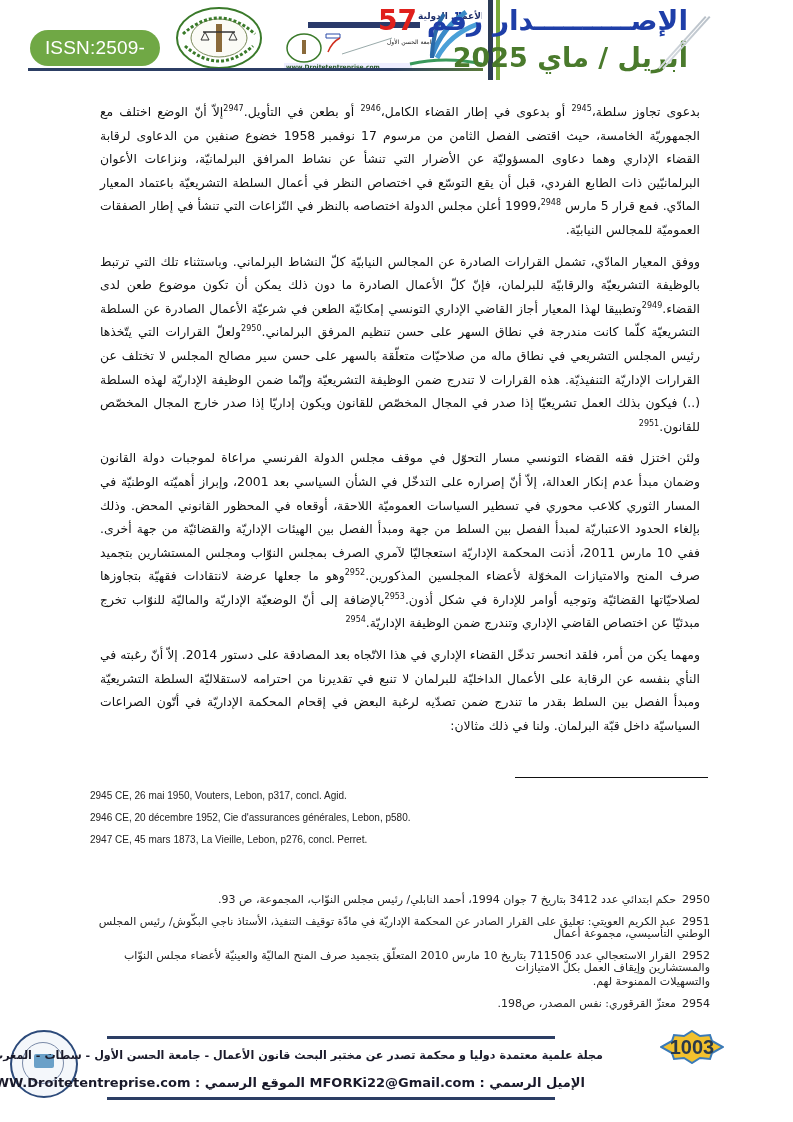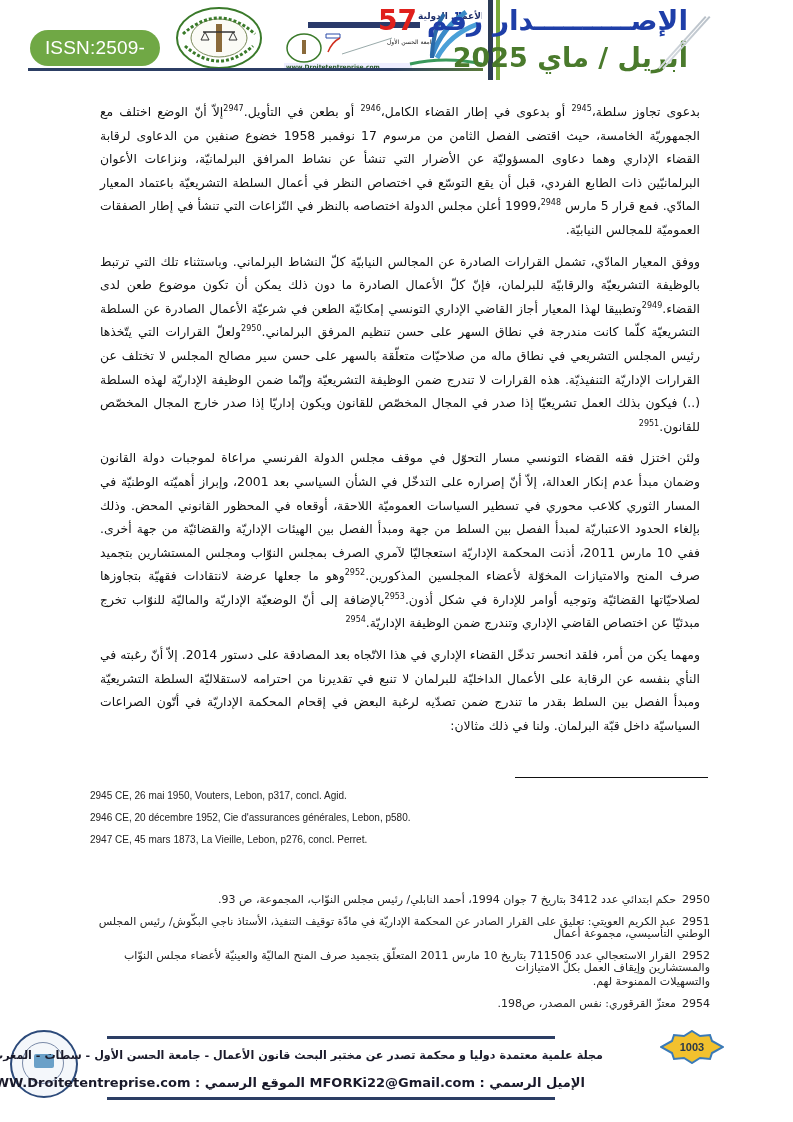--- a/index.html
+++ b/index.html
@@ -63,21 +63,21 @@
                   font-family: "DejaVu Sans", sans-serif; font-weight: bold; font-size: 11.2px;
                   color: #1a1a2a; white-space: nowrap; }
   .footer-line2 { position: absolute; right: 208px; top: 1075px; direction: rtl;
                   font-family: "DejaVu Sans", sans-serif; font-weight: bold; font-size: 13px;
                   color: #1a1a2a; white-space: nowrap; }
   .footer-line2 .ltr { direction: ltr; unicode-bidi: embed; }
   .page-badge { position: absolute; left: 660px; top: 1030px; width: 64px; height: 34px; }
   .page-badge svg { position: absolute; left: 0; top: 0; }
   .page-badge span { position: absolute; left: 0; top: 0; width: 64px; height: 34px;
                      line-height: 34px; text-align: center; font-family: "Liberation Sans", sans-serif;
-                     font-weight: bold; font-size: 11px; color: #2a3a4a; }
+                     font-weight: bold; font-size: 20px; color: #2a3a4a; }
 </style>
 </head>
 <body>
 
 <div class="header">
   <div class="issn-badge">ISSN:2509-0291</div>
 
   <svg class="lab-seal" viewBox="0 0 88 64">
     <ellipse cx="44" cy="32" rx="42" ry="30" fill="#fff" stroke="#3a7a2a" stroke-width="2"></ellipse>
     <ellipse cx="44" cy="32" rx="28" ry="19" fill="#fbfbf6" stroke="#7a8a5a" stroke-width="1"></ellipse>
@@ -132,21 +132,21 @@
 
 <div class="fn-fr">
   <div><span>2945</span> <span>CE, 26 mai 1950, Vouters, Lebon, p317, concl. Agid.</span></div>
   <div><span>2946</span> <span>CE, 20 décembre 1952, Cie d'assurances générales, Lebon, p580.</span></div>
   <div><span>2947</span> <span>CE, 45 mars 1873, La Vieille, Lebon, p276, concl. Perret.</span></div>
 </div>
 
 <div class="fn-ar">
   <div><span class="num">2950</span><span>حكم ابتدائي عدد 3412 بتاريخ 7 جوان 1994، أحمد النابلي/ رئيس مجلس النوّاب، المجموعة، ص 93.</span></div>
   <div><span class="num">2951</span><span>عبد الكريم العويتي: تعليق على القرار الصادر عن المحكمة الإداريّة في مادّة توقيف التنفيذ، الأستاذ ناجي البكّوش/ رئيس المجلس الوطني التأسيسي، مجموعة أعمال</span></div>
-  <div><span class="num">2952</span><span>القرار الاستعجالي عدد 711506 بتاريخ 10 مارس 2011 المتعلّق بتجميد صرف المنح الماليّة والعينيّة لأعضاء مجلس النوّاب والمستشارين وإيقاف العمل بكلّ الامتيازات</span></div>
+  <div><span class="num">2952</span><span>القرار الاستعجالي عدد 711506 بتاريخ 10 مارس 2010 المتعلّق بتجميد صرف المنح الماليّة والعينيّة لأعضاء مجلس النوّاب والمستشارين وإيقاف العمل بكلّ الامتيازات</span></div>
   <div class="cont">والتسهيلات الممنوحة لهم.</div>
   <div><span class="num">2954</span><span>معتزّ القرقوري: نفس المصدر، ص198.</span></div>
 </div>
 
 <div class="footer-seal">
   <div class="inner"></div>
   <div class="mark"></div>
 </div>
 
 <div class="footer-rule top"></div>

